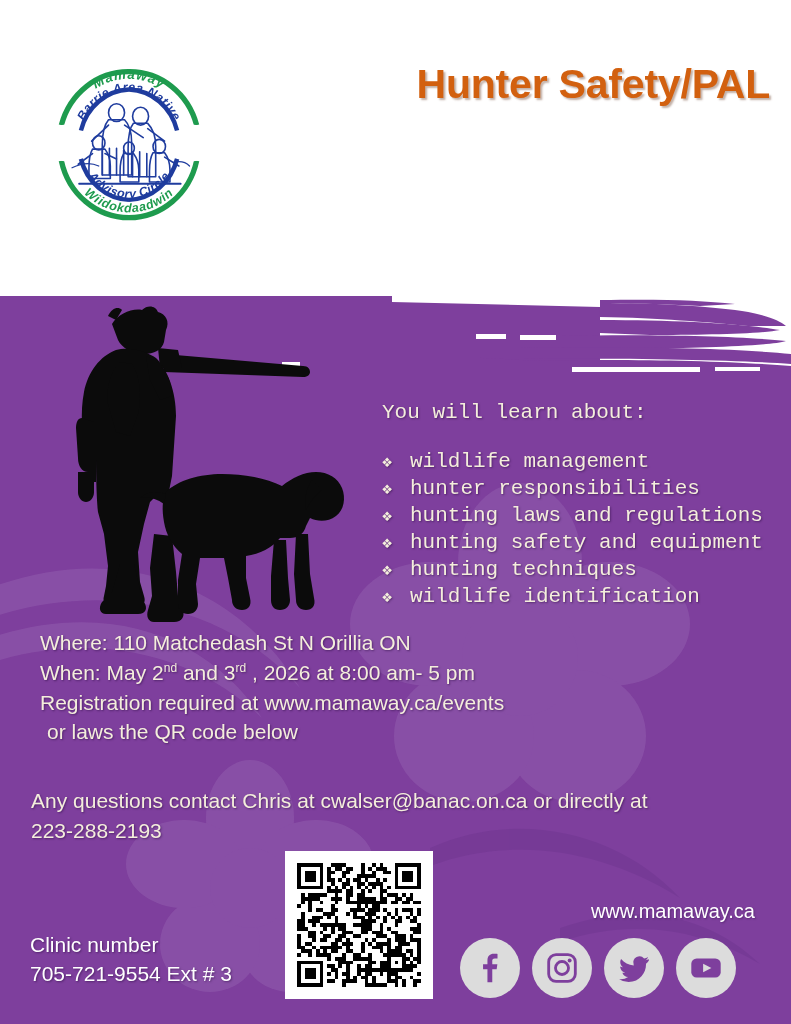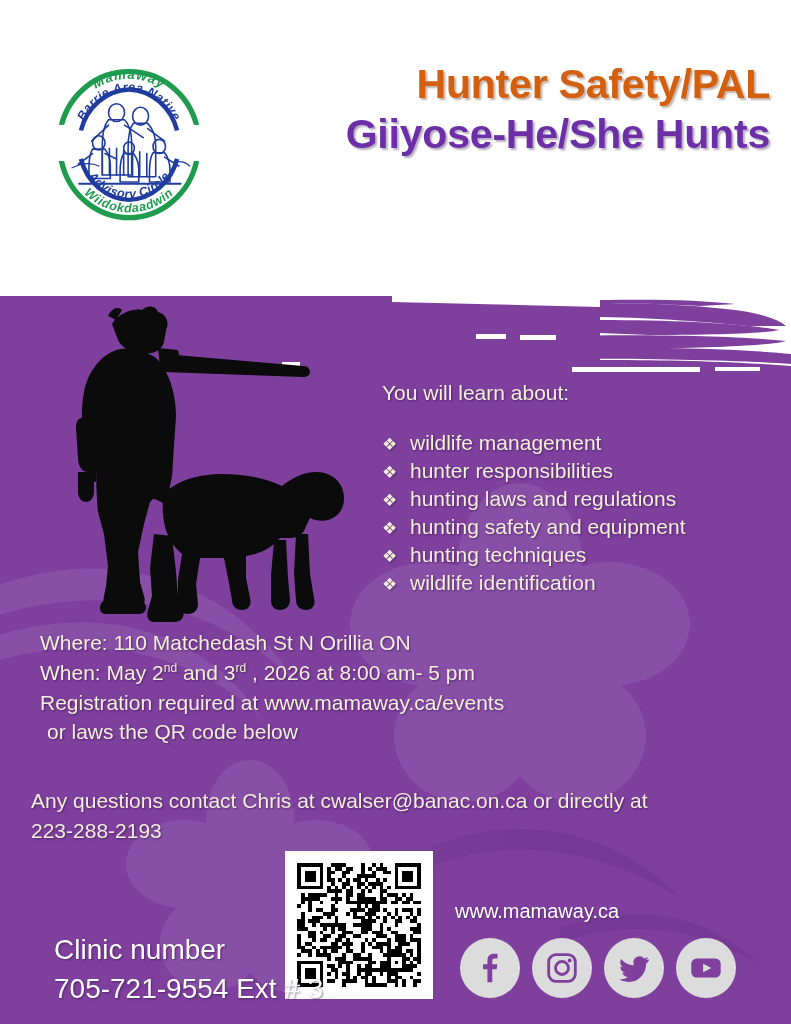--- a/index.html
+++ b/index.html
@@ -69,22 +69,23 @@
   
   #hunter {
     position: absolute;
     left: 60px; top: 296px;
     width: 300px; height: 330px;
   }
 
   
   #learn {
     position: absolute;
-    left: 382px; top: 381px;
+    left: 382px; top: 401px;
     width: 400px;
+    font-family: Liberation Mono, monospace;
   }
   #learn-heading {
     font-size: 21px;
     color: #F4EEDC;
     text-shadow: 1px 1px 2px rgba(40,10,60,0.5);
     margin-bottom: 26px;
   }
   .bullet-row {
     display: flex;
     align-items: baseline;
@@ -151,33 +152,32 @@
   }
 
   
   #clinic {
     position: absolute;
     left: 30px; top: 930px;
     width: 260px;
   }
   .clinic-line {
     color: #FFFFFF;
-    font-size: 28px;
+    font-size: 21px;
     line-height: 1.4;
     text-shadow: 1px 1px 2px rgba(40,10,60,0.5);
     white-space: nowrap;
-    margin-left: 24px;
   }
 
   
   #website {
     position: absolute;
     left: 455px; top: 900px;
     width: 300px;
-    text-align: left;
+    text-align: right;
     color: #FFFFFF;
     font-size: 20px;
     text-shadow: 1px 1px 2px rgba(40,10,60,0.4);
   }
   #social {
     position: absolute;
     left: 460px; top: 938px;
     width: 300px;
     display: flex;
     gap: 12px;
@@ -345,21 +345,20 @@
                  M104,116 L104,144 M112,116 L112,144 M120,118 L120,144"></path>
 
         <path d="M44,152 L158,152" stroke-width="2.2"></path>
         <path d="M36,134 C48,128 58,128 66,132" stroke-width="1.4"></path>
         <path d="M150,128 C158,126 164,128 168,132" stroke-width="1.4"></path>
       </g>
     </svg>
 
     <div id="title-block">
       <div class="title-line1">Hunter Safety/PAL</div>
-      <div class="title-line2">Giiyose-He/She Hunts</div>
     </div>
   </div>
 
   <svg id="hunter" viewBox="0 0 300 330">
     <g fill="#0B0B0B">
 
       <path d="M104,58 L243,70 C248,70 250,73 250,76 C250,79 247,81 243,81
                L104,76 Z"></path>
       <path d="M98,52 L118,54 L122,72 L100,72 Z"></path>
 

